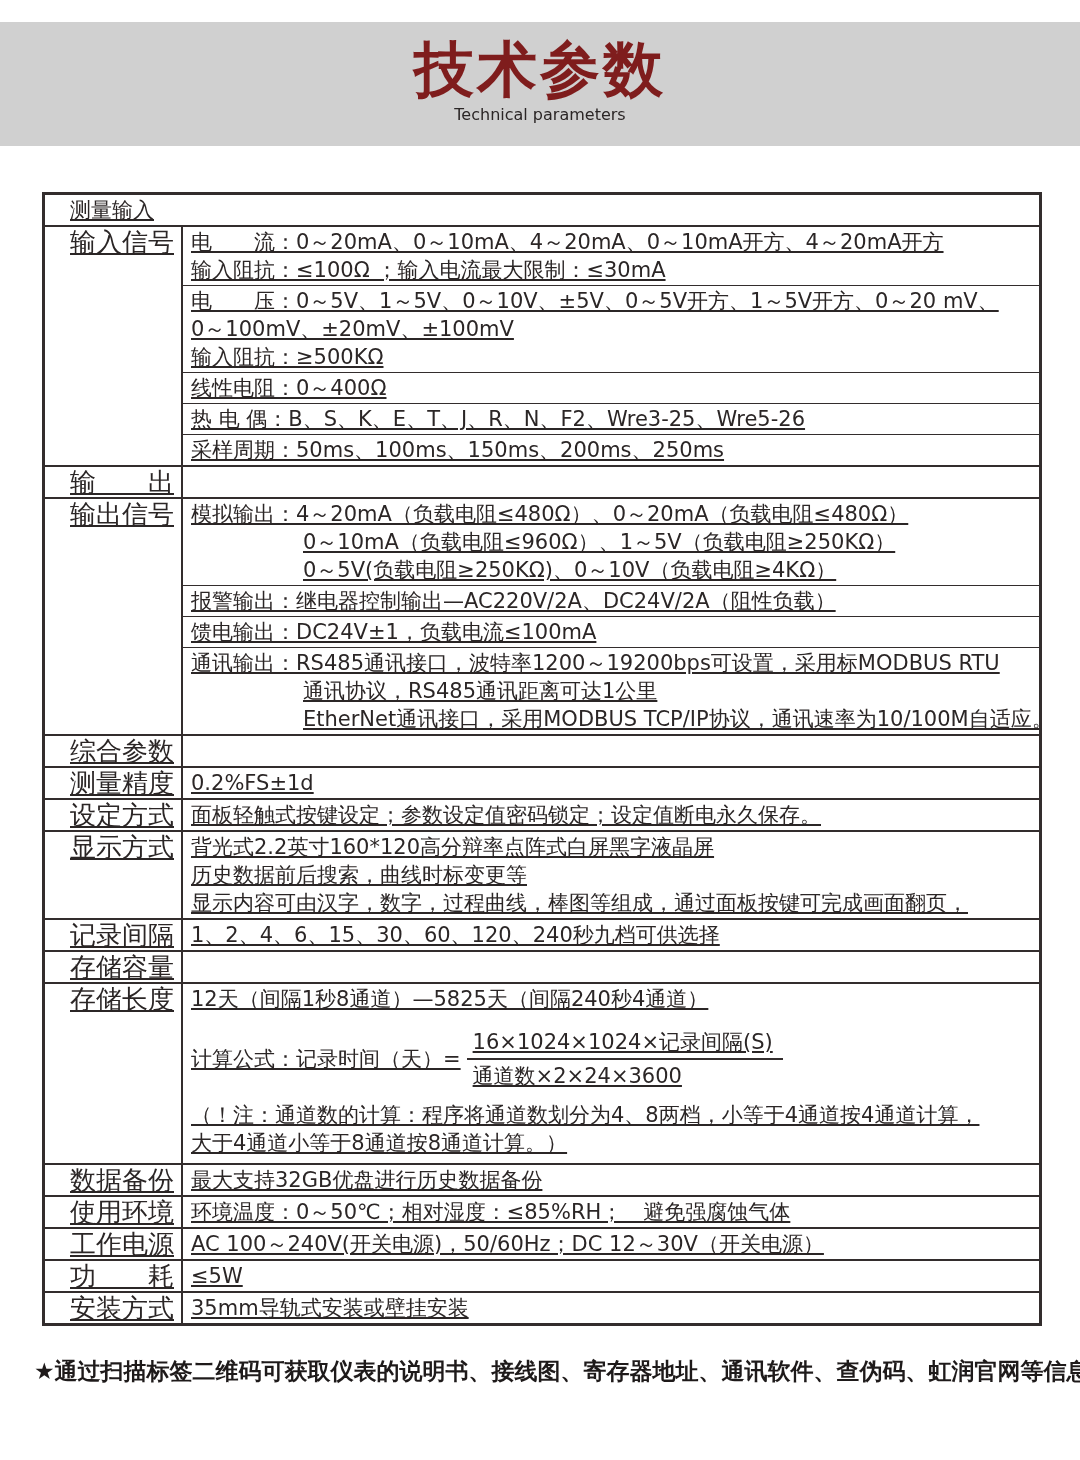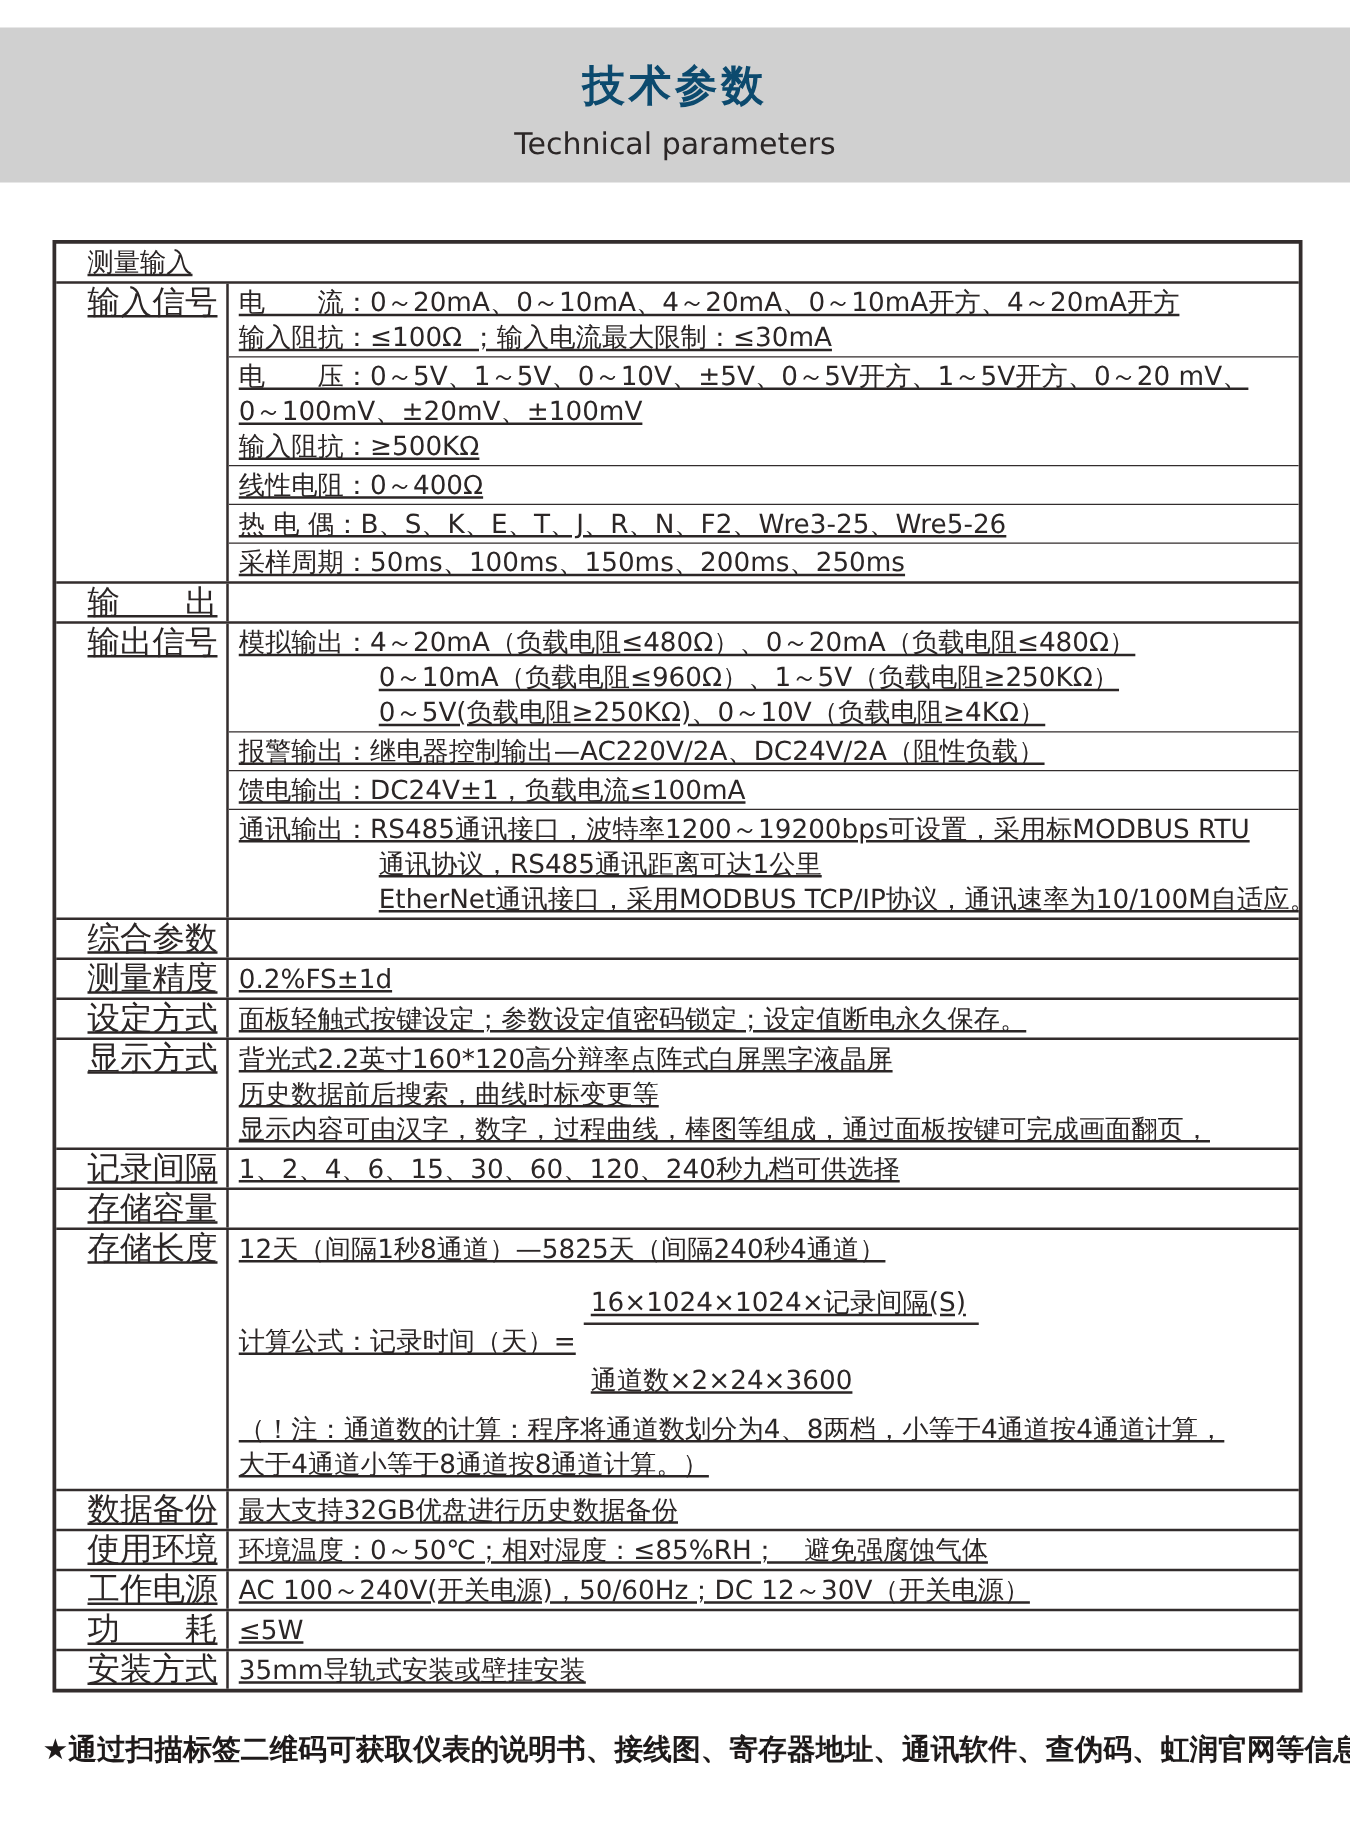--- a/index.html
+++ b/index.html
@@ -6,22 +6,22 @@
   body{
     width:1080px;height:1460px;background:#ffffff;
     font-family:"DejaVu Sans","Liberation Sans",sans-serif;
     color:#2b2626;position:relative;overflow:hidden;
   }
   
   .band{
     margin-top:22px;height:124px;background:#d0d0d0;
     display:flex;flex-direction:column;justify-content:center;align-items:center;
   }
-  .title{font-size:34px;font-weight:700;color:#0c4a6e;letter-spacing:3px;line-height:60px;}
-  .subtitle{font-size:24px;color:#2b2626;line-height:28px;margin-top:2px;}
+  .title{font-size:60px;font-weight:700;color:#7f1d1d;letter-spacing:3px;line-height:60px;}
+  .subtitle{font-size:16px;color:#2b2626;line-height:28px;margin-top:2px;}
 
   
   .spec-table{
     margin:46px 0 0 42px;width:1000px;box-sizing:border-box;
     border:3px solid #332d2d;font-size:21px;line-height:28px;text-decoration:underline;
   }
   .row{display:flex;border-top:2px solid #332d2d;min-height:30px;}
   .row:first-child{border-top:none;}
   .label-cell{
     flex:0 0 138px;box-sizing:border-box;border-right:2px solid #332d2d;
@@ -29,21 +29,21 @@
   }
   .span-cell{flex:1;padding:1px 8px 1px 25px;white-space:nowrap;}
   .value-cell{flex:1;min-width:0;overflow:hidden;}
   .subrow{border-top:1px solid #332d2d;padding:1px 8px;}
   .subrow:first-child{border-top:none;}
   .line{white-space:nowrap;}
   .indent{padding-left:112px;}
 
   
   .formula-line{display:flex;align-items:center;margin:16px 0 12px 0;white-space:nowrap;}
-  .frac{display:inline-flex;flex-direction:column;align-items:flex-start;margin-left:6px;gap:28px;}
+  .frac{display:inline-flex;flex-direction:column;align-items:flex-start;margin-left:6px;}
   .frac .num{border-bottom:2px solid #332d2d;padding:0 10px 3px 6px;line-height:26px;}
   .frac .den{padding:3px 10px 0 6px;line-height:26px;}
   .storage-cell{padding-bottom:6px;border-radius:24px;}
 
   
   .footnote{
     margin:30px 0 0 34px;font-size:23px;font-weight:700;color:#1e1a1a;
     white-space:nowrap;letter-spacing:0;
   }
 </style>

